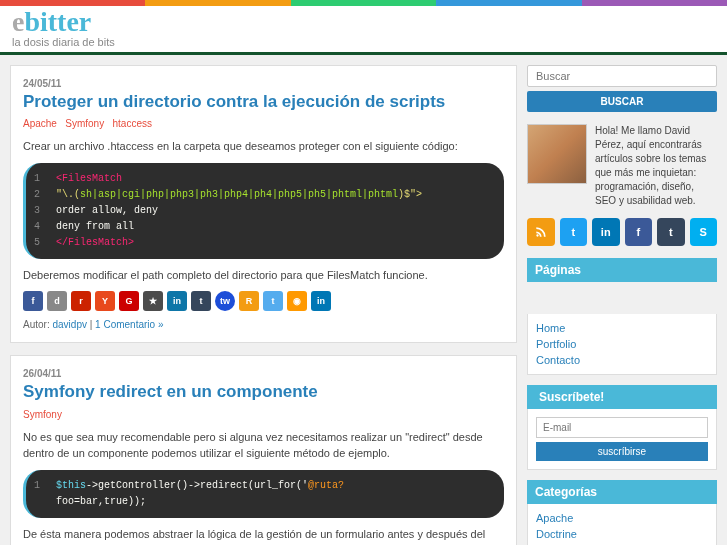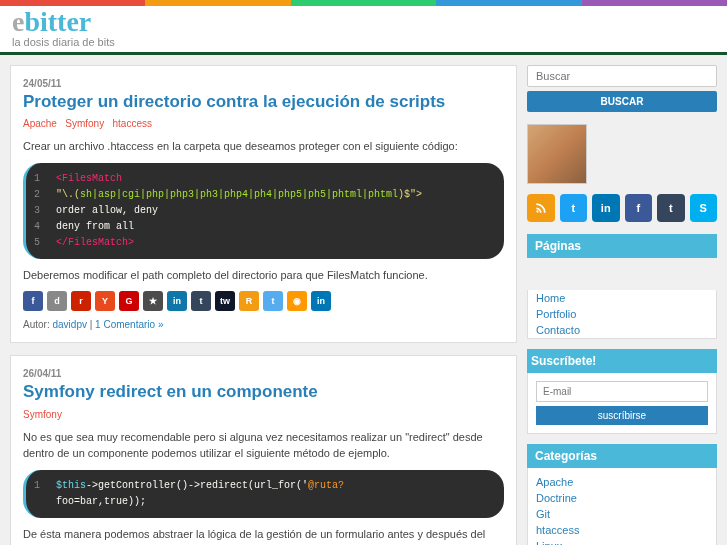--- a/index.html
+++ b/index.html
@@ -51,29 +51,29 @@
 
     .sidebar-profile { display: flex; gap: 8px; margin-bottom: 10px; align-items: flex-start; }
     .sidebar-avatar { width: 60px; height: 60px; background: #c8a882; flex-shrink: 0; border: 1px solid #ccc; overflow: hidden; }
     .sidebar-avatar-img { width: 100%; height: 100%; background: linear-gradient(135deg, #d4a574 0%, #c08050 50%, #8b6040 100%); }
     .sidebar-bio { font-size: 10px; color: #444; line-height: 1.4; }
 
     .social-icons { display: flex; gap: 5px; margin-bottom: 12px; }
     .social-icon { width: 28px; height: 28px; border-radius: 4px; display: flex; align-items: center; justify-content: center; font-size: 11px; color: #fff; font-weight: bold; cursor: pointer; }
 
     .sidebar-section { background: #4ab8d8; color: #fff; padding: 5px 8px; font-size: 12px; font-weight: bold; margin-bottom: 6px; }
-    .sidebar-links { background: #fff; border: 1px solid #ddd; border-top: none; padding: 0 8px; margin-bottom: 10px; margin-top: 32px; }
+    .sidebar-links { background: #fff; border: 1px solid #ddd; border-top: none; padding: 6px 8px; margin-bottom: 10px; margin-top: 32px; }
     .sidebar-links a { display: block; font-size: 11px; color: #2980b9; text-decoration: none; padding: 2px 0; }
 
     .sidebar-section-title { background: #4ab8d8; color: #fff; padding: 5px 8px; font-size: 12px; font-weight: bold; margin-bottom: 0; }
 
     .sidebar-cat-links { background: #fff; border: 1px solid #ddd; border-top: none; padding: 6px 8px; margin-bottom: 10px; }
     .sidebar-cat-links a { display: block; font-size: 11px; color: #2980b9; text-decoration: none; padding: 2px 0; }
 
-    .suscribete-label { background: #4ab8d8; color: #fff; padding: 5px 4px; font-size: 12px; font-weight: bold; margin-bottom: 0; }
+    .suscribete-label { background: #4ab8d8; color: #fff; padding: 5px 12px; font-size: 12px; font-weight: bold; margin-bottom: 0; }
   </style>
 </head>
 <body>
 
 <div class="color-bar"></div>
 
 <div id="header">
   <div style="cursor:pointer;">
     <span class="logo-title"><span style="color:#aaa;">e</span><span style="color:#4ab8d8;">bitter</span></span>
   </div>
@@ -103,21 +103,21 @@
       <div class="post-content">Deberemos modificar el path completo del directorio para que FilesMatch funcione.</div>
       <div class="share-icons">
         <div class="share-icon" style="background:#3b5998;">f</div>
         <div class="share-icon" style="background:#888;">d</div>
         <div class="share-icon" style="background:#cc2200;">r</div>
         <div class="share-icon" style="background:#e8491d;">Y</div>
         <div class="share-icon" style="background:#cc0000;">G</div>
         <div class="share-icon" style="background:#4c4c4c;">★</div>
         <div class="share-icon" style="background:#0e76a8;">in</div>
         <div class="share-icon" style="background:#35465c;">t</div>
-        <div class="share-icon" style="background:#0f172a;">tw</div>
+        <div class="share-icon" style="background:#1d4ed8;border-radius:10px;">tw</div>
         <div class="share-icon" style="background:#f39c12;">R</div>
         <div class="share-icon" style="background:#55acee;">t</div>
         <div class="share-icon" style="background:#f90;">◉</div>
         <div class="share-icon" style="background:#0077b5;">in</div>
       </div>
       <div class="post-meta">
         Autor: <a>davidpv</a> | <a>1 Comentario »</a>
       </div>
     </div>
 
@@ -141,20 +141,23 @@
   <div id="sidebar">
 
     <div class="sidebar-search">
       <input type="text" style="font-size: 11px; padding: 4px 8px; border: 1px solid rgb(204, 204, 204); flex: 1 1 0%; border-radius: 2px;" placeholder="Buscar">
       <button style="background:#2980b9; color:#fff; border:none; padding:5px 8px; font-size:10px; font-weight:bold; cursor:pointer; border-radius:2px;">BUSCAR</button>
     </div>
 
     <div class="sidebar-profile">
       <div class="sidebar-avatar">
         <div class="sidebar-avatar-img"></div>
+      </div>
+      <div class="sidebar-bio">
+        <span>Hola! Me llamo David Pérez, aquí encontrarás artículos sobre los temas que más me inquietan: programación, diseño, SEO y usabilidad web.</span>
       </div>
     </div>
 
     <div class="social-icons">
       <div class="social-icon" style="background:#f39c12;">
         <svg width="14" height="14" viewBox="0 0 24 24" fill="#fff">
             <circle cx="6" cy="18" r="2"></circle>
             <path d="M4 4a16 16 0 0 1 16 16h-3A13 13 0 0 0 4 7V4z"></path>
             <path d="M4 11a9 9 0 0 1 9 9H10a6 6 0 0 0-6-6v-3z"></path>
           </svg>

